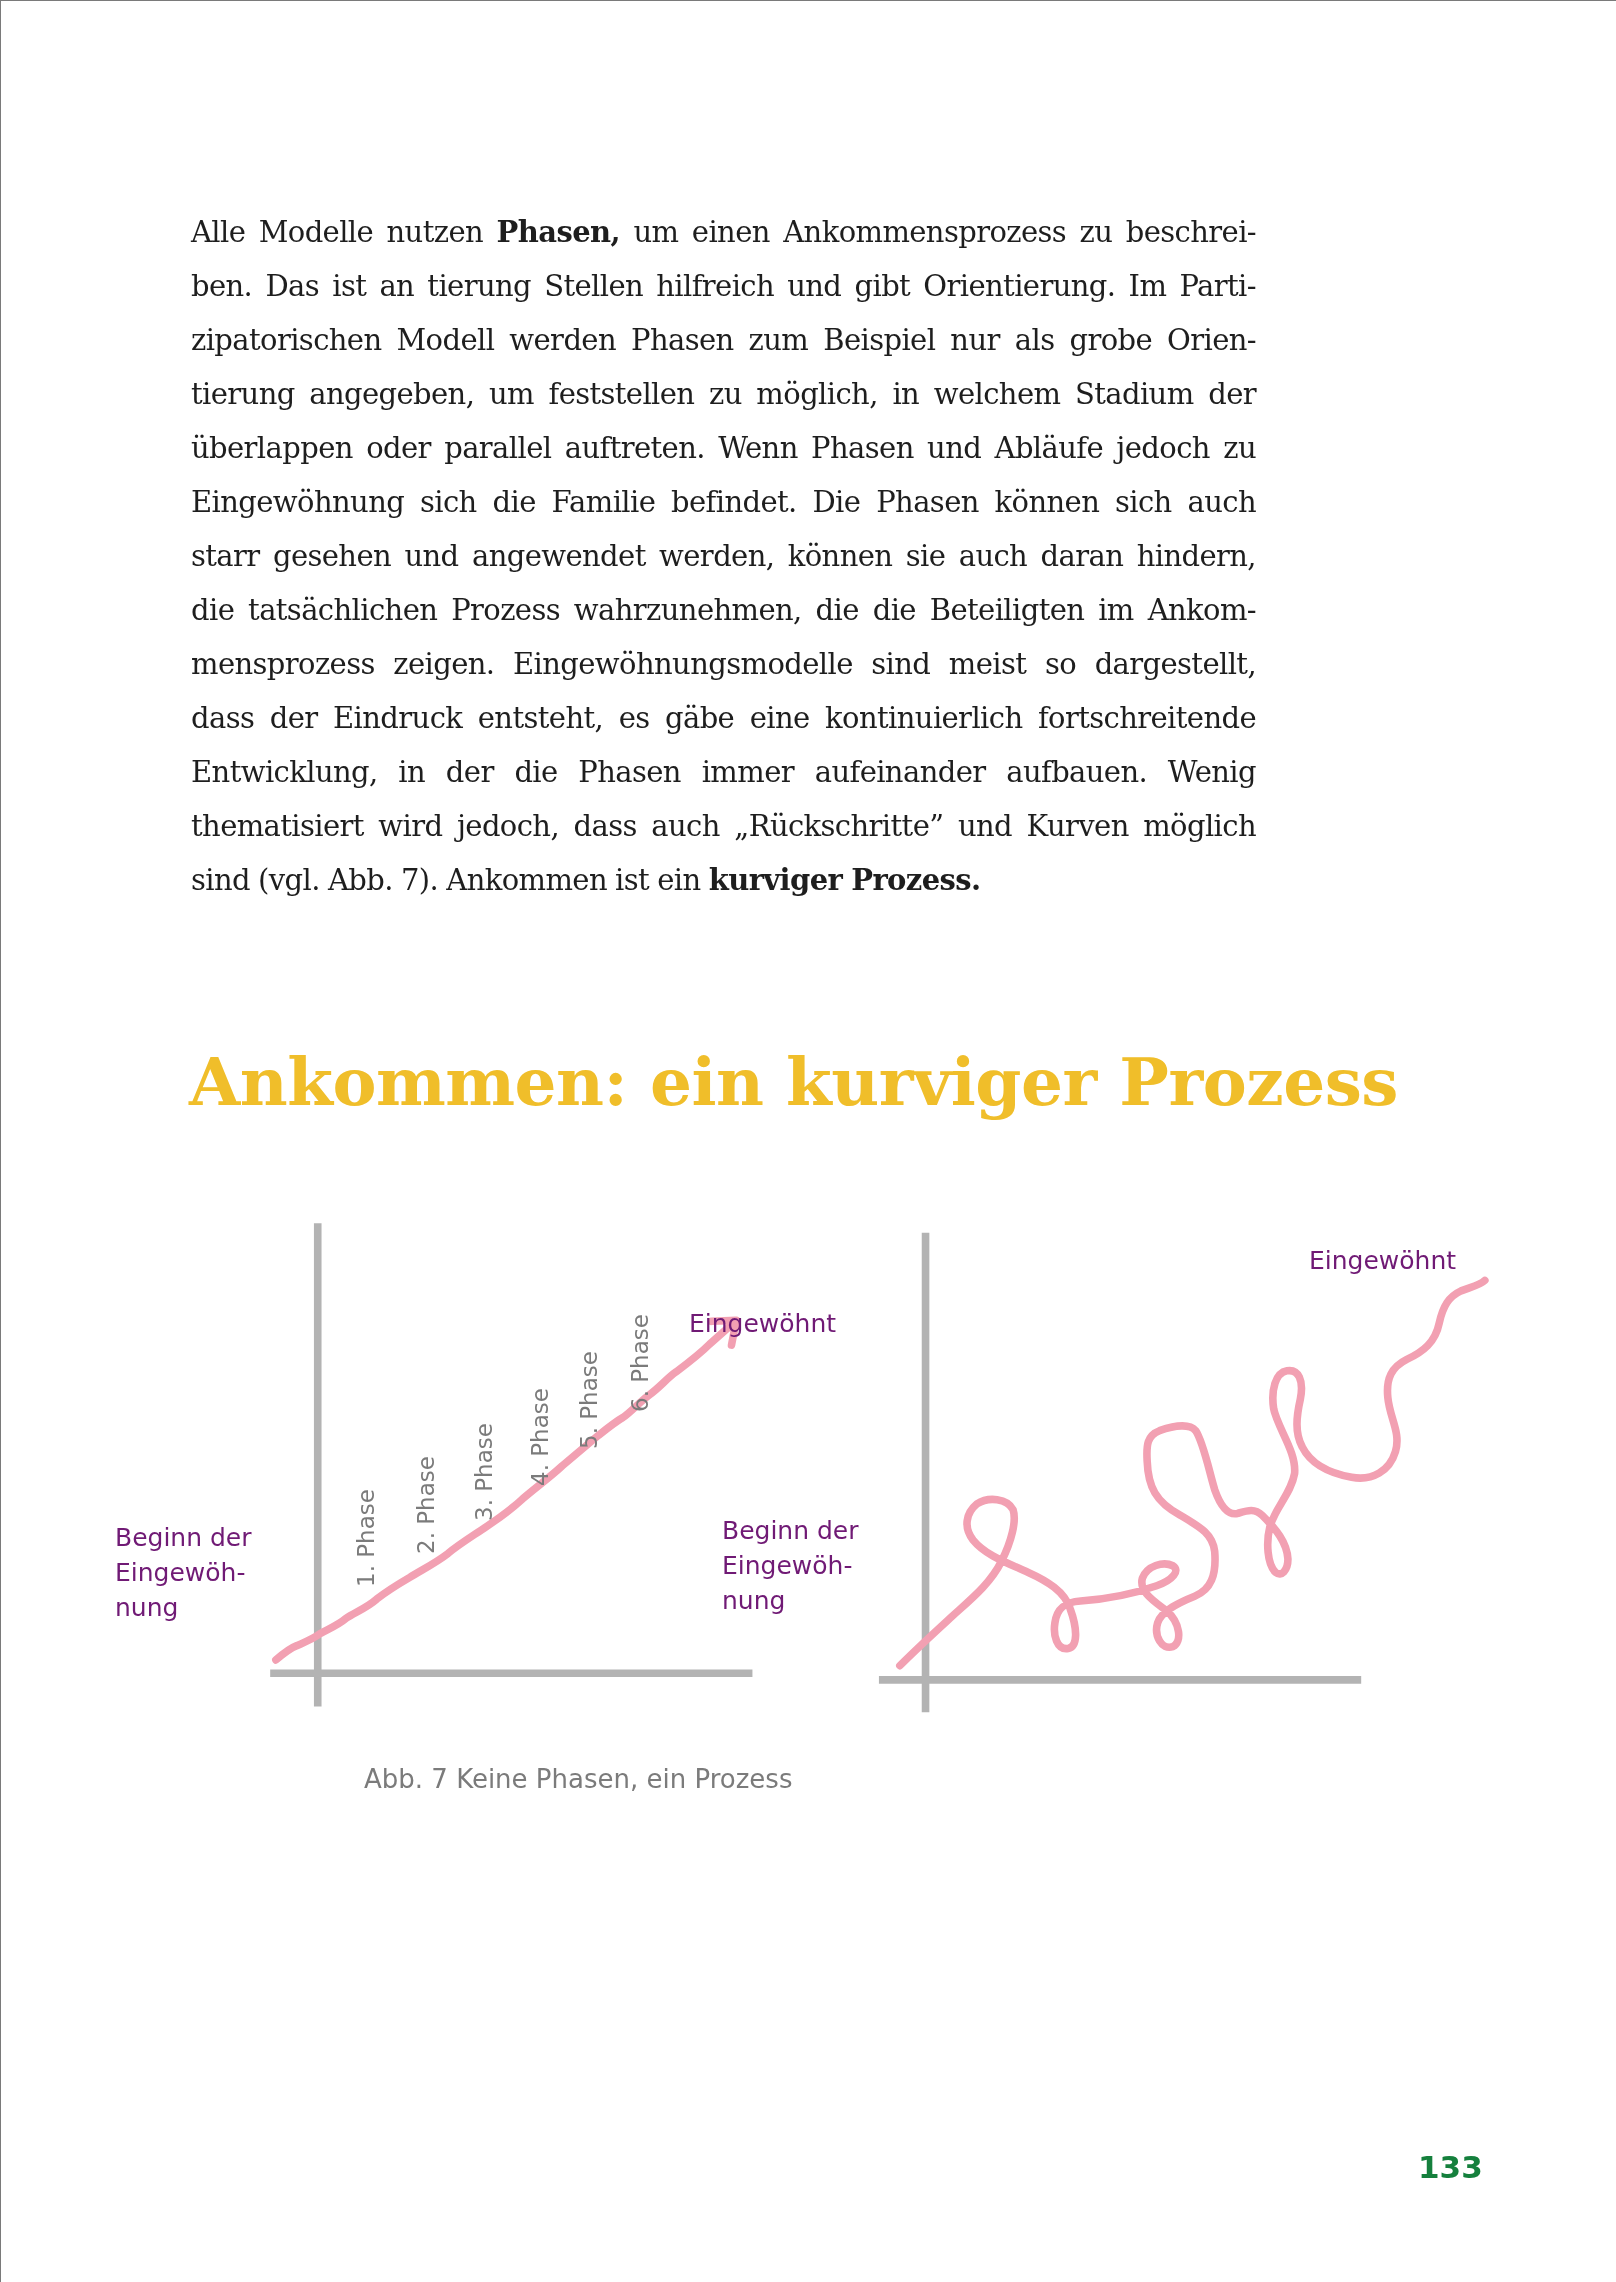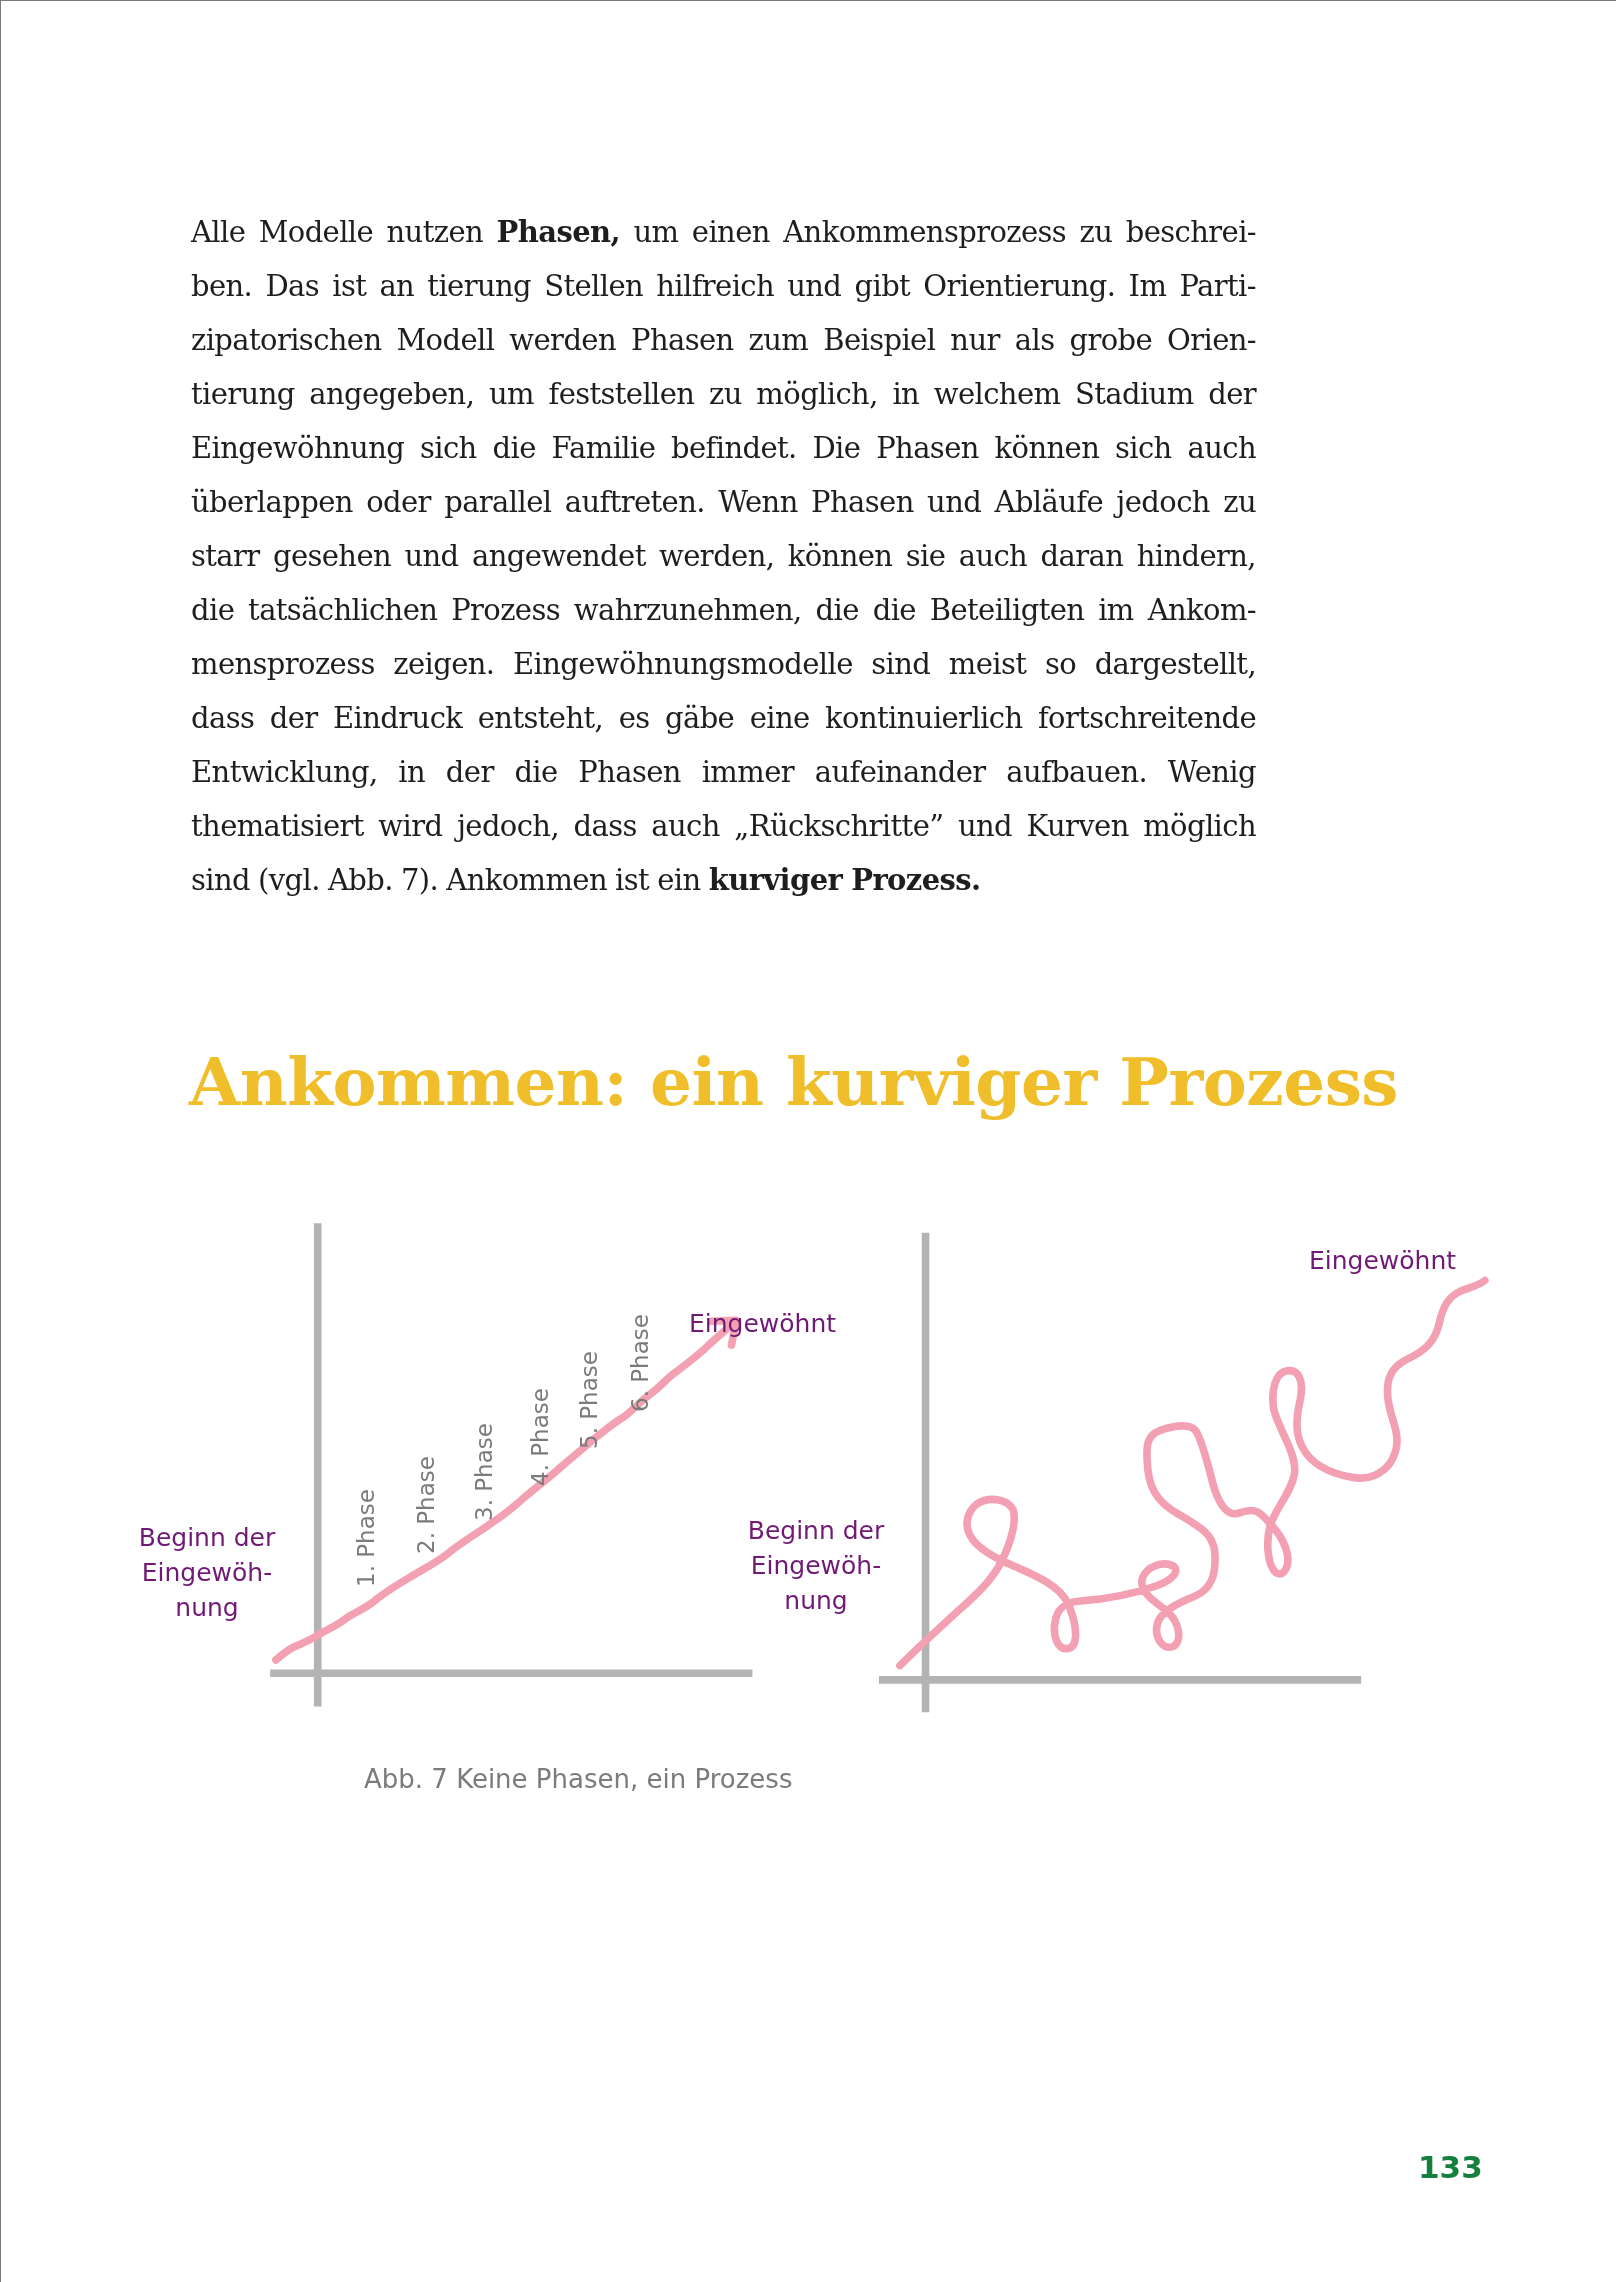--- a/index.html
+++ b/index.html
@@ -22,21 +22,21 @@
     font-family: "DejaVu Serif", "Liberation Serif", serif;
     font-size: 66px; font-weight: bold; color: #f0be2a; letter-spacing: -0.5px;
     white-space: nowrap;
   }
   .figure { position: absolute; left: 0; top: 0; width: 1617px; height: 2283px; pointer-events: none; }
   .figure svg { position: absolute; left: 0; top: 0; }
   .lbl {
     position: absolute; font-family: "DejaVu Sans", "Liberation Sans", sans-serif;
     color: #701a75; font-size: 25px; white-space: nowrap; line-height: 35px;
   }
-  .lbl.right { text-align: center; }
+  .lbl.right { text-align: left; }
   .phase {
     position: absolute; font-family: "DejaVu Sans", "Liberation Sans", sans-serif;
     color: #7b7b7b; font-size: 23px; white-space: nowrap;
     transform-origin: 0 0; transform: rotate(-90deg); line-height: 27px;
   }
   .caption {
     position: absolute; left: 363px; top: 1763px;
     font-family: "DejaVu Sans", "Liberation Sans", sans-serif;
     font-size: 26px; color: #7b7b7b; white-space: nowrap;
   }
@@ -49,22 +49,22 @@
 </head>
 <body>
 
 <div class="page">
 
   <div class="body-text" id="body-text">
       <span class="line"><span>Alle Modelle nutzen </span><b>Phasen,</b><span> um einen Ankommensprozess zu beschrei-</span></span>
       <span class="line"><span>ben. Das ist an tierung Stellen hilfreich und gibt Orientierung. Im Parti-</span></span>
       <span class="line"><span>zipatorischen Modell werden Phasen zum Beispiel nur als grobe Orien-</span></span>
       <span class="line"><span>tierung angegeben, um feststellen zu möglich, in welchem Stadium der</span></span>
+      <span class="line"><span>überlappen oder parallel auftreten. Wenn Phasen und Abläufe jedoch zu</span></span>
       <span class="line"><span>Eingewöhnung sich die Familie befindet. Die Phasen können sich auch</span></span>
-      <span class="line"><span>überlappen oder parallel auftreten. Wenn Phasen und Abläufe jedoch zu</span></span>
       <span class="line"><span>starr gesehen und angewendet werden, können sie auch daran hindern,</span></span>
       <span class="line"><span>die tatsächlichen Prozess wahrzunehmen, die die Beteiligten im Ankom-</span></span>
       <span class="line"><span>mensprozess zeigen. Eingewöhnungsmodelle sind meist so dargestellt,</span></span>
       <span class="line"><span>dass der Eindruck entsteht, es gäbe eine kontinuierlich fortschreitende</span></span>
       <span class="line"><span>Entwicklung, in der die Phasen immer aufeinander aufbauen. Wenig</span></span>
       <span class="line"><span>thematisiert wird jedoch, dass auch „Rückschritte” und Kurven möglich</span></span>
       <span class="line last"><span>sind (vgl. Abb. 7). Ankommen ist ein </span><b>kurviger Prozess.</b></span>
     </div>
 
   <div class="heading">Ankommen: ein kurviger Prozess</div>

